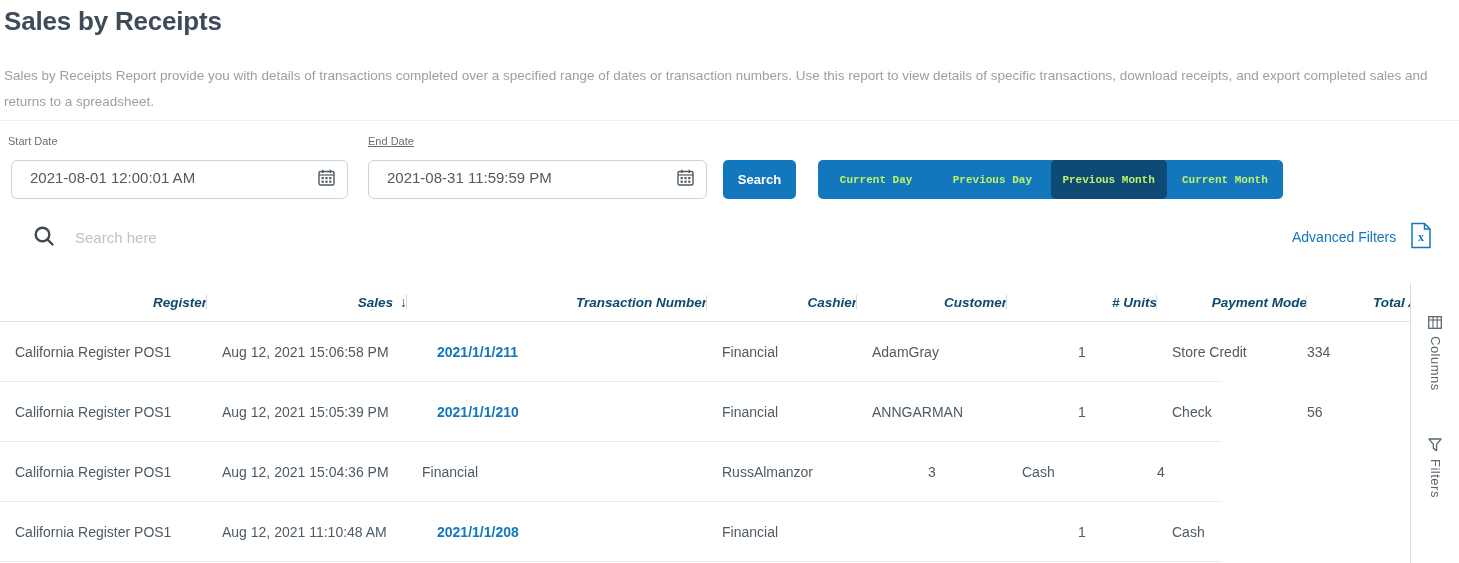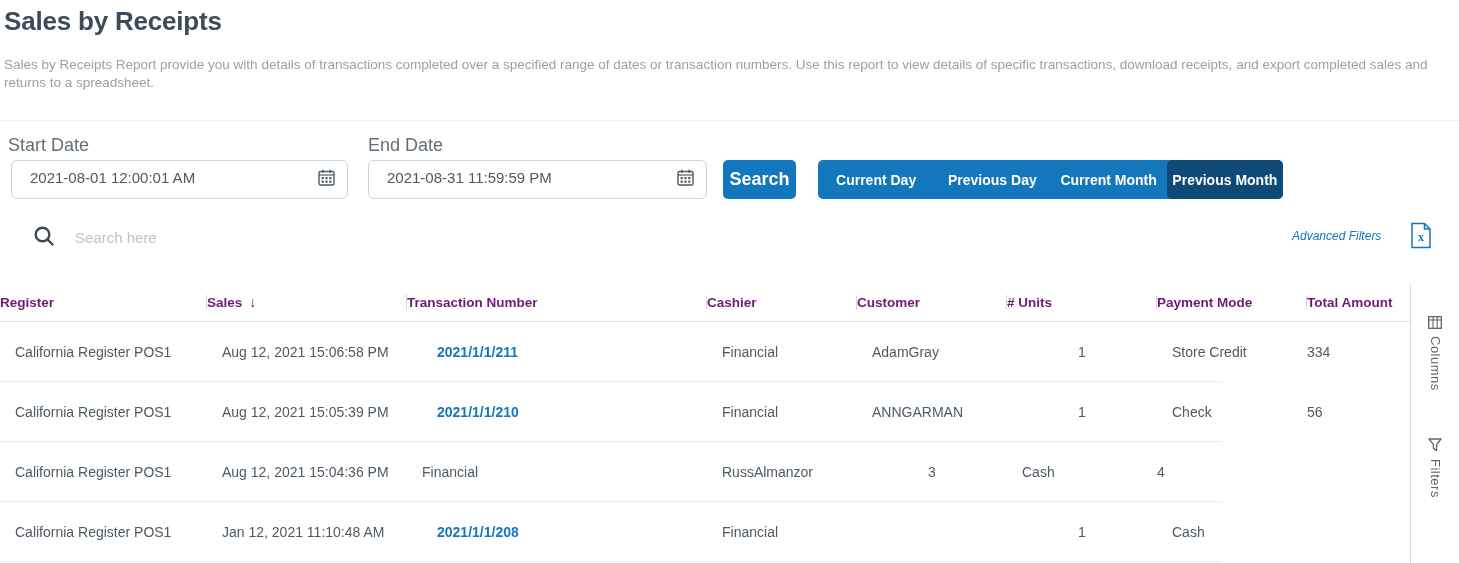--- a/index.html
+++ b/index.html
@@ -11,86 +11,86 @@
     overflow: hidden;
     color: #4e5a64;
   }
 
   
   .page-title {
     position: absolute; left: 4px; top: 6px;
     font-size: 26px; font-weight: 700; color: #3e4c59; letter-spacing: -0.2px;
   }
   .page-desc {
-    position: absolute; left: 4px; top: 56px; width: 1440px;
-    font-size: 13.5px; line-height: 18px; color: #98a1a8;
+    position: absolute; left: 4px; top: 63px; width: 1440px;
+    font-size: 13.5px; line-height: 26px; color: #98a1a8;
   }
   .header-divider {
     position: absolute; left: 0; top: 120px; width: 1459px; height: 1px; background: #edeff1;
   }
 
   
-  .field-label { position: absolute; top: 135px; font-size: 18px; color: #62707b; }
+  .field-label { position: absolute; top: 135px; font-size: 11px; color: #62707b; }
   .label-start { left: 8px; }
-  .label-end   { left: 368px; }
+  .label-end   { left: 368px; text-decoration: underline; }
 
   .date-input {
     position: absolute; top: 160px; height: 39px;
     border: 1px solid #cdd2d6; border-radius: 6px; background: #fff;
     display: flex; align-items: center; padding: 0 12px 4px 18px;
   }
   .date-input.start { left: 11px;  width: 337px; }
   .date-input.end   { left: 368px; width: 339px; }
   .date-input input {
     flex: 1; border: none; outline: none; font-family: inherit;
     font-size: 15px; color: #4e5a64; background: transparent; min-width: 0;
   }
   .cal-btn { border: none; background: none; cursor: pointer; display: flex; padding: 0; }
 
   
   .search-btn {
     position: absolute; left: 723px; top: 160px; width: 73px; height: 39px;
     background: #1377bd; border: none; border-radius: 5px; cursor: pointer;
-    color: #fff; font-size: 18px; font-weight: 600; font-family: inherit;
+    color: #fff; font-size: 13px; font-weight: 600; font-family: inherit;
   }
   .range-group {
     position: absolute; left: 818px; top: 160px; width: 465px; height: 39px;
     background: #1377bd; border-radius: 5px; overflow: hidden; display: flex;
   }
   .range-btn {
     flex: 1; border: none; background: transparent; cursor: pointer;
-    color: #ffffff; font-size: 14px; font-weight: 600; font-family: Liberation Sans, sans-serif;
+    color: #bef264; font-size: 11px; font-weight: 600; font-family: Liberation Mono, monospace;
   }
   .range-btn.active { background: #0e4a73; border-radius: 5px; }
 
   
   .quick-search-icon { position: absolute; left: 33px; top: 225px; }
   .quick-search-input {
     position: absolute; left: 75px; top: 224px; width: 1000px; height: 26px;
     border: none; outline: none; font-family: inherit; font-size: 15px; color: #4e5a64;
   }
   .quick-search-input::placeholder { color: #bcc3c9; opacity: 1; }
   .advanced-filters {
     position: absolute; left: 1292px; top: 229px;
-    font-size: 12px; color: #1377bd; cursor: pointer; text-decoration: none; font-style: italic;
+    font-size: 14px; color: #1377bd; cursor: pointer; text-decoration: none;
   }
   .excel-btn { position: absolute; left: 1410px; top: 222px; border: none; background: none; cursor: pointer; padding: 0; }
 
   
   .grid-cols {
     display: grid;
     grid-template-columns: 207px 200px 300px 150px 150px 150px 150px 152px;
   }
   .table-header {
     position: absolute; left: 0; top: 283px; width: 1459px; height: 39px;
     align-items: center; border-bottom: 1px solid #e2e5e8;
   }
   .th {
-    position: relative; text-align: left;
-    font-size: 13.5px; font-weight: 600; color: #701a75; white-space: nowrap; overflow: hidden;
+    position: relative; text-align: right;
+    font-size: 13.5px; font-weight: 600; color: #0c4a6e; white-space: nowrap; overflow: hidden; font-style: italic;
   }
   .th:not(:last-child)::after {
     content: ""; position: absolute; right: 0; top: 50%; transform: translateY(-50%);
     width: 1px; height: 15px; background: #d6dadd;
   }
   .sort-arrow { margin-left: 7px; font-weight: 400; font-size: 14px; }
 
   .table-body { position: absolute; left: 0; top: 322px; width: 1222px; }
   .trow {
     height: 60px; align-items: center; border-bottom: 1px solid #e9ecee;
@@ -163,22 +163,22 @@
         <rect x="11.2" y="11.6" width="2.2" height="2.2" fill="#4e5a64"></rect>
     </svg>
   </button>
 </div>
 
 <button class="search-btn">Search</button>
 
 <div class="range-group">
     <button class="range-btn">Current Day</button>
     <button class="range-btn">Previous Day</button>
+    <button class="range-btn active">Previous Month</button>
     <button class="range-btn">Current Month</button>
-    <button class="range-btn active">Previous Month</button>
   </div>
 
 <span class="quick-search-icon">
   <svg width="22" height="22" viewBox="0 0 22 22">
     <circle cx="9.5" cy="9.5" r="6.8" fill="none" stroke="#3d4a56" stroke-width="2.4"></circle>
     <line x1="14.5" y1="14.5" x2="19.5" y2="19.5" stroke="#3d4a56" stroke-width="2.4" stroke-linecap="round"></line>
   </svg>
 </span>
 <input class="quick-search-input" type="text" placeholder="Search here" style="">
 
@@ -231,21 +231,21 @@
     <div class="cell">Aug 12, 2021 15:04:36 PM</div>
     <div class="cell">Financial</div>
     <div class="cell">RussAlmanzor</div>
     <div class="cell units">3</div>
     <div class="cell">Cash</div>
     <div class="cell total">4</div>
   </div>
 
   <div class="trow grid-cols">
     <div class="cell">California Register POS1</div>
-    <div class="cell">Jan 12, 2021 11:10:48 AM</div>
+    <div class="cell">Aug 12, 2021 11:10:48 AM</div>
     <div class="cell"><a class="txn-link">2021/1/1/208</a></div>
     <div class="cell">Financial</div>
     <div class="cell"></div>
     <div class="cell units">1</div>
     <div class="cell">Cash</div>
     <div class="cell total"></div>
   </div>
 </div>
 
 <div class="side-panel">

